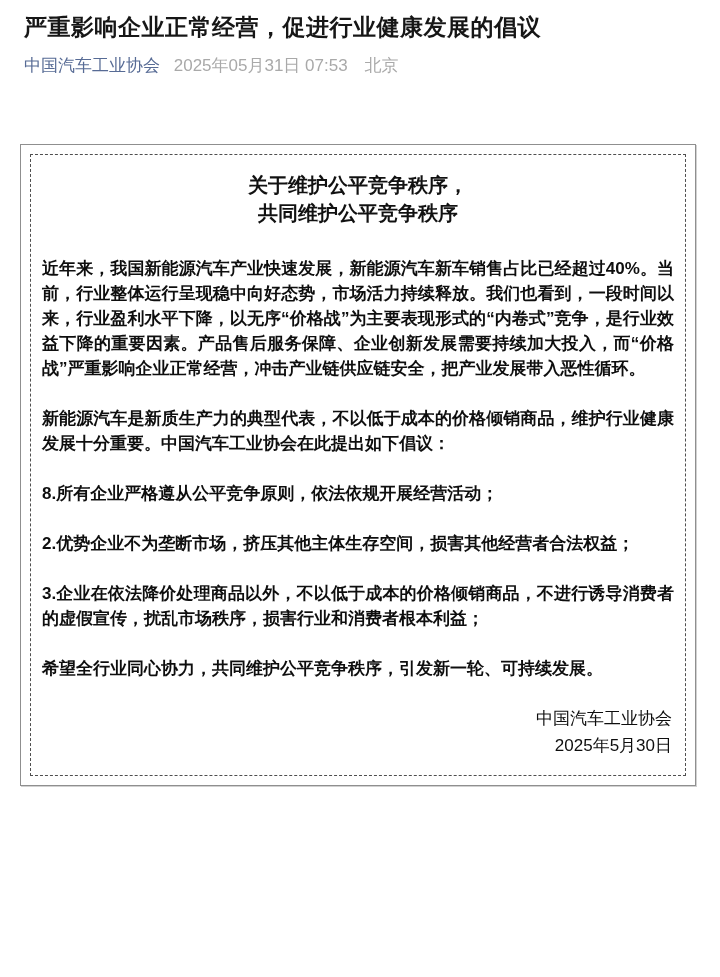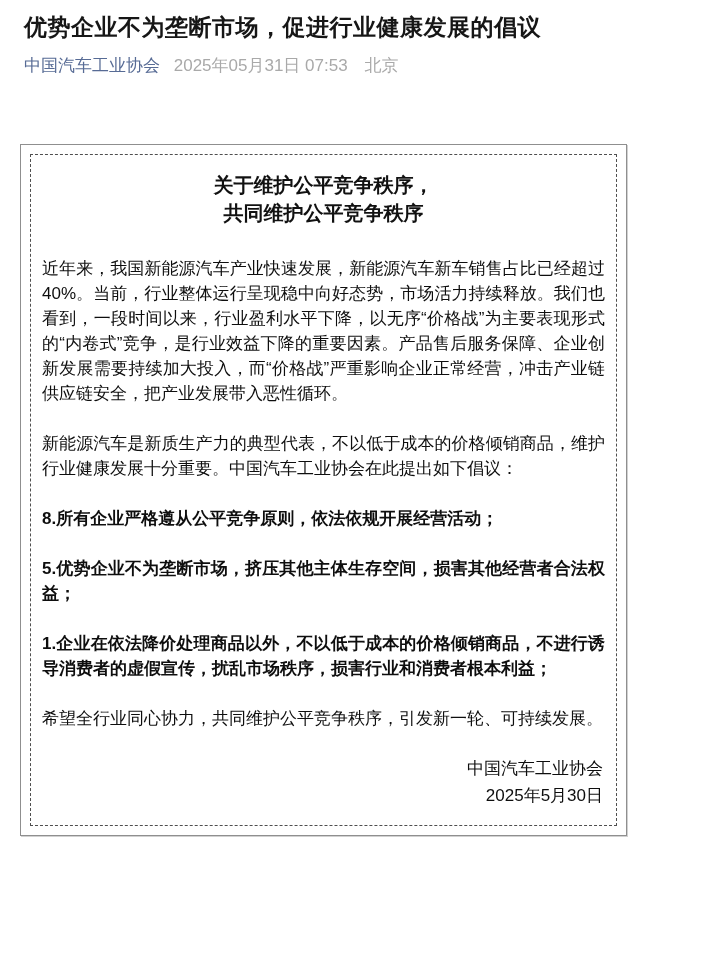--- a/index.html
+++ b/index.html
@@ -24,21 +24,21 @@
     line-height: 21px;
     white-space: nowrap;
   }
   .byline .account { color: #576b95; cursor: pointer; }
   .byline .date    { color: #a9a9a9; margin-left: 9px; }
   .byline .loc     { color: #a9a9a9; margin-left: 12px; }
 
   
   .notice-box {
     margin: 68px 0 20px 20px;
-    width: 607px;
+    width: 676px;
     box-sizing: border-box;
     border: 1px solid #8f8f8f;
     box-shadow: 1px 1px 0 rgba(0,0,0,0.18);
     padding: 9px;
     background: #ffffff;
   }
   .notice-inner {
     border: 1px dashed #4f4f4f;
     padding: 14px 11px 16px 11px;
   }
@@ -49,58 +49,59 @@
     font-size: 20px;
     line-height: 28px;
     color: #111111;
   }
   .notice-body p {
     margin: 25px 0 0 0;
     font-size: 17px;
     line-height: 25px;
     text-align: justify;
     color: #0e0e0e;
+    font-weight: bold;
   }
   .notice-body p:first-child { margin-top: 29px; }
   .notice-body p.bold { font-weight: 700; }
 
   .signature {
     margin-top: 24px;
     padding-right: 2px;
     text-align: right;
     font-size: 17px;
     line-height: 27px;
     color: #0e0e0e;
   }
 </style>
 </head>
 <body>
 
-<h1 class="article-title">优势企业不为垄断市场，促进行业健康发展的倡议</h1>
+<h1 class="article-title">严重影响企业正常经营，促进行业健康发展的倡议</h1>
 
 <div class="byline">
   <span class="account">中国汽车工业协会</span>
   <span class="date">2025年05月31日 07:53</span>
   <span class="loc">北京</span>
 </div>
 
 <div class="notice-box">
   <div class="notice-inner">
 
     <div class="notice-title">
       <div>关于维护公平竞争秩序，</div>
       <div>共同维护公平竞争秩序</div>
     </div>
 
     <div class="notice-body">
         <p>近年来，我国新能源汽车产业快速发展，新能源汽车新车销售占比已经超过40%。当前，行业整体运行呈现稳中向好态势，市场活力持续释放。我们也看到，一段时间以来，行业盈利水平下降，以无序“价格战”为主要表现形式的“内卷式”竞争，是行业效益下降的重要因素。产品售后服务保障、企业创新发展需要持续加大投入，而“价格战”严重影响企业正常经营，冲击产业链供应链安全，把产业发展带入恶性循环。</p>
         <p>新能源汽车是新质生产力的典型代表，不以低于成本的价格倾销商品，维护行业健康发展十分重要。中国汽车工业协会在此提出如下倡议：</p>
         <p class="bold">8.所有企业严格遵从公平竞争原则，依法依规开展经营活动；</p>
-        <p class="bold">5.优势企业不为垄断市场，挤压其他主体生存空间，损害其他经营者合法权益；</p>
-        <p class="bold">1.企业在依法降价处理商品以外，不以低于成本的价格倾销商品，不进行诱导消费者的虚假宣传，扰乱市场秩序，损害行业和消费者根本利益；</p>
+        <p class="bold">2.优势企业不为垄断市场，挤压其他主体生存空间，损害其他经营者合法权益；</p>
+        <p class="bold">3.企业在依法降价处理商品以外，不以低于成本的价格倾销商品，不进行诱导消费者的虚假宣传，扰乱市场秩序，损害行业和消费者根本利益；</p>
         <p>希望全行业同心协力，共同维护公平竞争秩序，引发新一轮、可持续发展。</p>
       </div>
 
     <div class="signature">
       <div>中国汽车工业协会</div>
       <div>2025年5月30日</div>
     </div>
 
   </div>
 </div>

